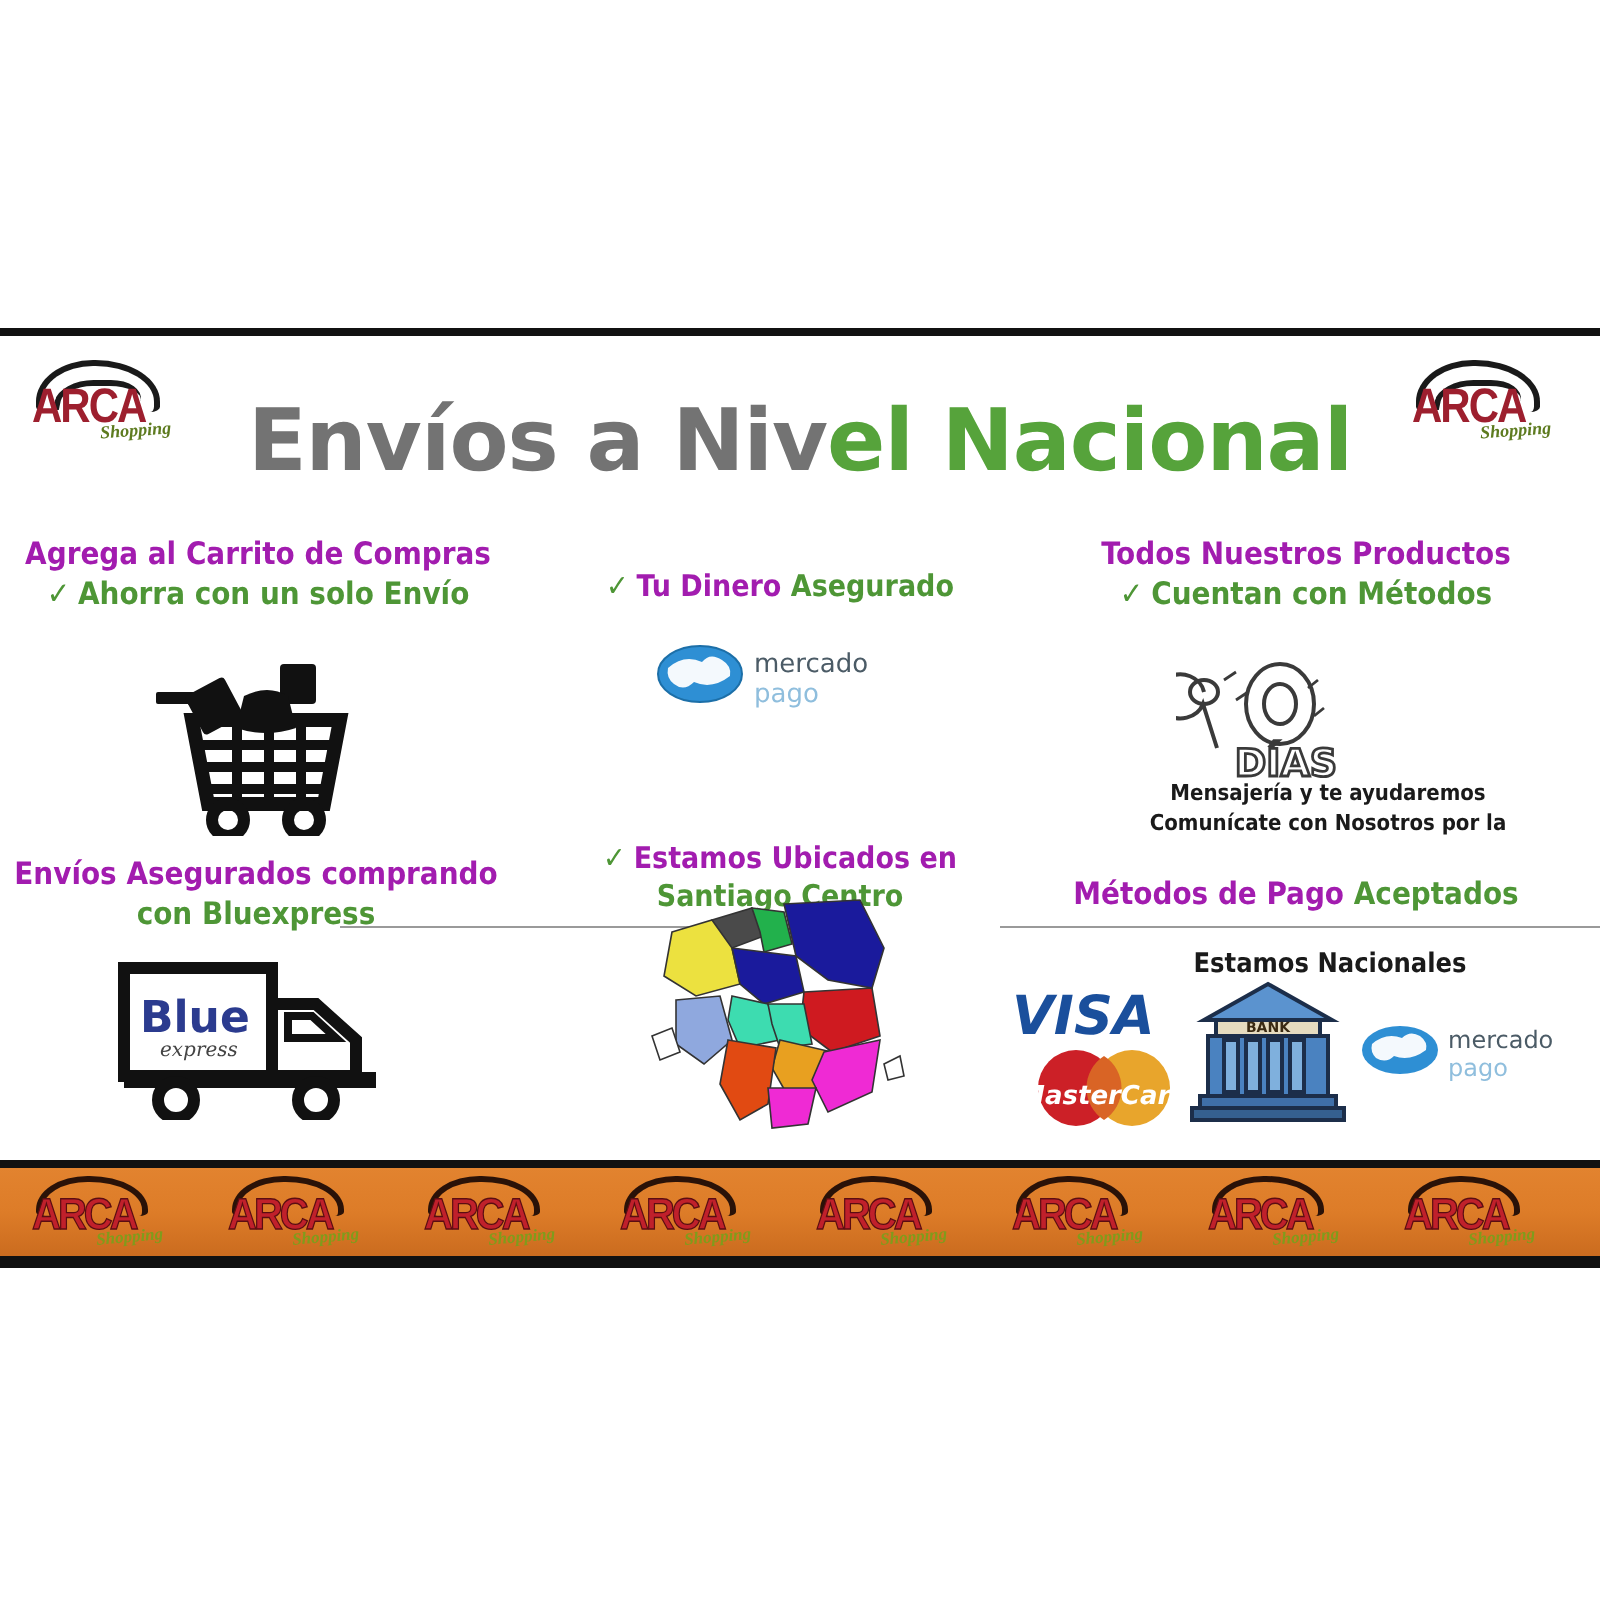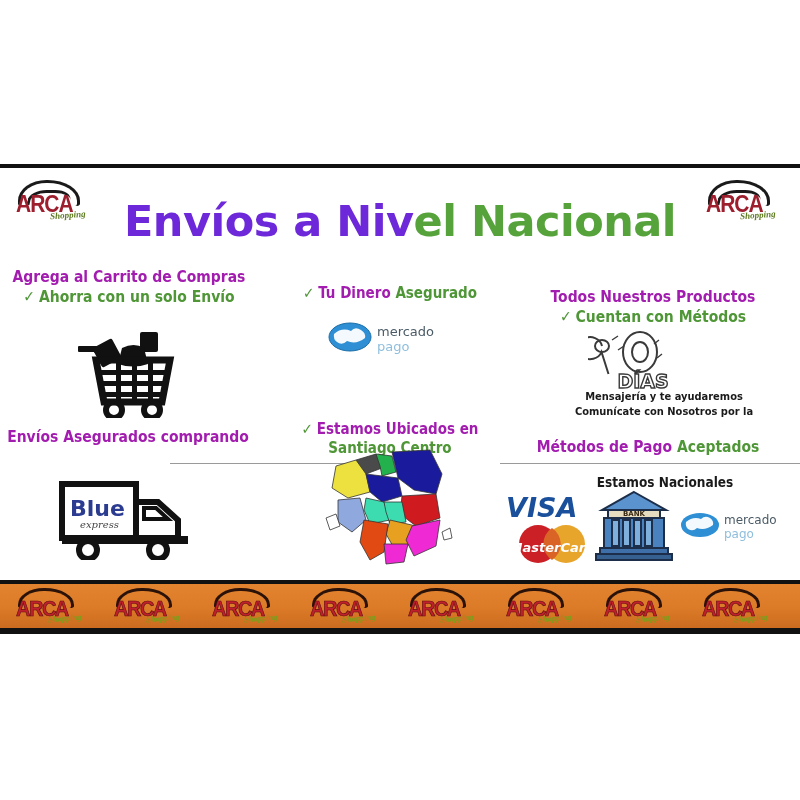--- a/index.html
+++ b/index.html
@@ -63,21 +63,21 @@
 
   
   .title {
     position: absolute; left: 0; top: 196px;
     width: 800px; text-align: center;
     font-size: 43px; font-weight: bold;
     font-family: "DejaVu Sans", sans-serif;
     letter-spacing: -0.5px;
     white-space: nowrap;
   }
-  .t-red   { color: #6d28d9; }
+  .t-red   { color: #737373; }
   .t-green { color: #56a33b; }
 
   
   .hdr {
     position: absolute;
     text-align: center;
     font-weight: bold;
     font-family: "DejaVu Sans Condensed", "Liberation Sans", sans-serif;
     line-height: 1.28;
     white-space: nowrap;
@@ -86,21 +86,21 @@
   .green { color: #4e9636; }
   .check {
     color: #4e9636;
     font-weight: bold;
     margin-right: 4px;
   }
 
   
   #h-cart   { left: 4px;   top: 268px; width: 250px; font-size: 15.5px; }
   #h-money  { left: 280px; top: 284px; width: 220px; font-size: 15px; }
-  #h-garan  { left: 528px; top: 268px; width: 250px; font-size: 15.5px; margin-top: 20px; }
+  #h-garan  { left: 528px; top: 268px; width: 250px; font-size: 15.5px; }
   #h-ubic   { left: 282px; top: 376px; width: 216px; font-size: 15px; margin-top: 44px; }
   #h-blue   { left: 4px;   top: 428px; width: 248px; font-size: 15.5px; }
   #h-pago   { left: 520px; top: 438px; width: 256px; font-size: 15.5px; }
 
   #t-90note {
     position: absolute; left: 540px; top: 390px;
     width: 248px; text-align: center;
     font-size: 11px; font-weight: bold; color: #1a1a1a;
     line-height: 1.35;
     font-family: "DejaVu Sans Condensed", "Liberation Sans", sans-serif;
@@ -270,20 +270,21 @@
   <div class="hdr" id="h-ubic">
     <div><span class="check">✓</span><span class="red">Estamos Ubicados en</span></div>
     <div class="green">Santiago Centro</div>
   </div>
 
   <div class="hline" id="line-left"></div>
   <div class="hline" id="line-right"></div>
 
   <div class="hdr" id="h-blue">
     <div class="red">Envíos Asegurados comprando</div>
+    <div class="green">con Bluexpress</div>
   </div>
 
   <svg id="truck" viewBox="0 0 154 82">
 
     <rect x="4" y="6" width="74" height="54" fill="#fff" stroke="#111" stroke-width="6"></rect>
 
     <path d="M78 24 h22 l20 18 v18 h-42 z" fill="#fff" stroke="#111" stroke-width="6"></path>
     <path d="M86 30 h12 l12 11 h-24 z" fill="#fff" stroke="#111" stroke-width="4"></path>
 
     <rect x="4" y="58" width="126" height="8" fill="#111"></rect>

